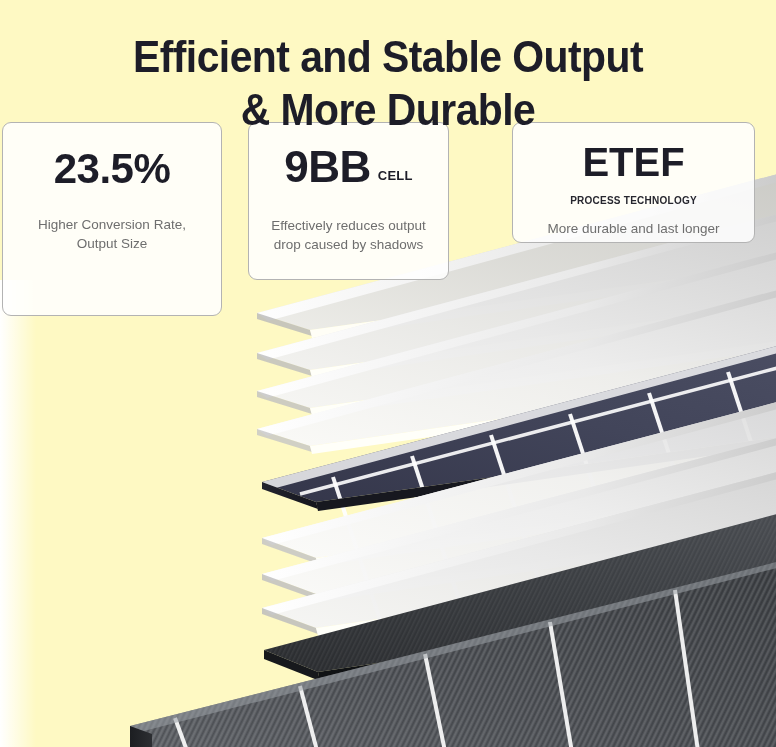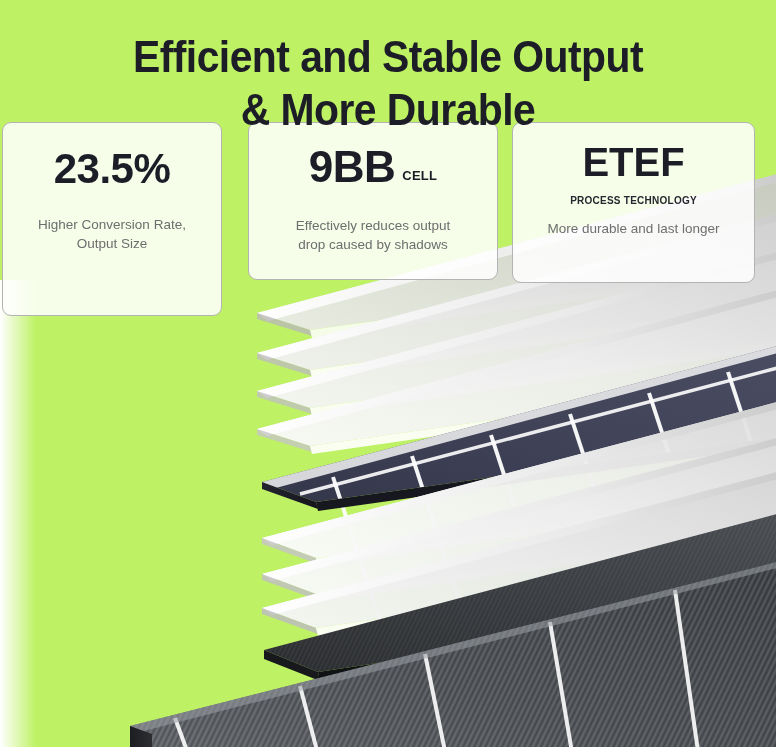--- a/index.html
+++ b/index.html
@@ -11,21 +11,21 @@
   body {
     font-family: "Liberation Sans", sans-serif;
     -webkit-font-smoothing: antialiased;
   }
 
   #page {
     position: relative;
     width: 776px;
     height: 747px;
     overflow: hidden;
-    background: #bef264;
+    background: #fef9c3;
   }
 
   
   .headline {
     position: absolute;
     left: 0;
     top: 0;
     width: 776px;
     text-align: center;
     color: #1d1d28;
@@ -48,22 +48,22 @@
     position: absolute;
     box-sizing: border-box;
     background: rgba(255,255,255,0.86);
     border: 1.3px solid #b3b3b3;
     border-radius: 9px;
     z-index: 30;
     text-align: center;
     overflow: hidden;
   }
   #card-1 { left: 2px;   top: 122px; width: 220px; height: 194px; }
-  #card-2 { left: 248px; top: 122px; width: 250px; height: 158px; }
-  #card-3 { left: 512px; top: 122px; width: 243px; height: 161px; }
+  #card-2 { left: 248px; top: 122px; width: 201px; height: 158px; }
+  #card-3 { left: 512px; top: 122px; width: 243px; height: 121px; }
 
   .card-big {
     color: #1d1d28;
     font-weight: 700;
     line-height: 1;
     white-space: nowrap;
   }
   #card-1 .card-big {
     font-size: 42px;
     letter-spacing: -0.5px;

